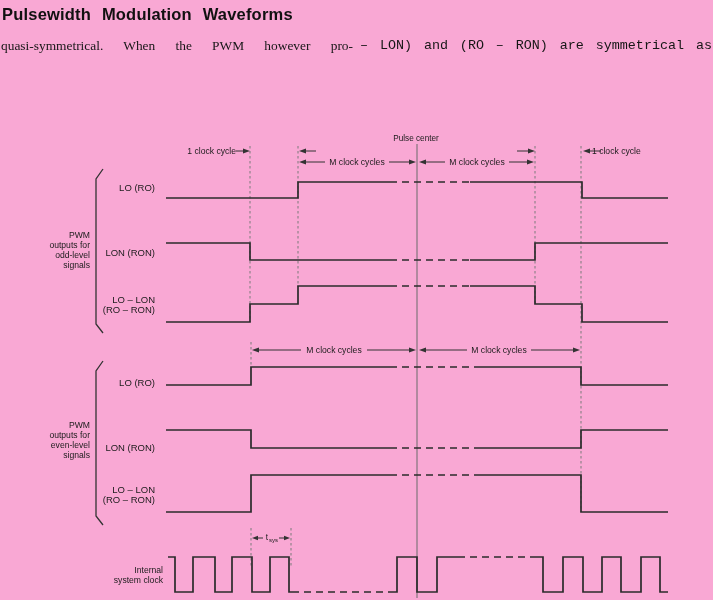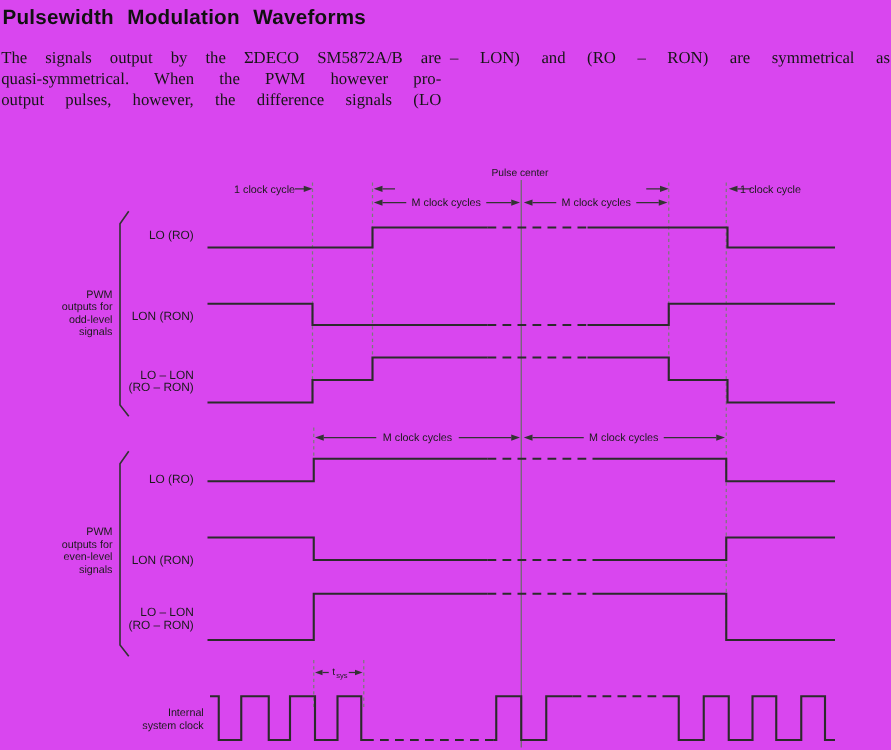--- a/index.html
+++ b/index.html
@@ -1,41 +1,39 @@
 <!DOCTYPE html>
 <html><head>
 <meta charset="utf-8">
 <style>
   html,body{margin:0;padding:0;background:#e8e8e8;}
-  .page{position:relative;width:713px;height:600px;background:#d946ef;overflow:hidden;
+  .page{position:relative;width:713px;height:600px;background:#f9a8d4;overflow:hidden;
         font-family:"Liberation Sans",sans-serif;color:#141414;}
   .title{position:absolute;left:2px;top:5px;font-size:16.5px;font-weight:bold;
          letter-spacing:.2px;word-spacing:6px;color:#111;}
   .col{position:absolute;top:37px;font-family:"Liberation Serif",serif;
        font-size:13.4px;line-height:17.2px;color:#161616;}
   .col-left{left:1px;width:352px;}
-  .col-right{left:360px;width:352px;}
+  .col-right{left:360px;width:352px;font-family:Liberation Mono, monospace;}
   .tline{text-align:justify;text-align-last:justify;}
   svg text{font-family:"Liberation Sans",sans-serif;fill:#1b1b1b;}
   .siglbl{font-size:9.5px;}
   .grplbl{font-size:8.6px;}
   .dimlbl{font-size:8.6px;}
   .smlbl{font-size:8.2px;}
 </style>
 </head>
 <body>
 
 <div class="page">
 
   <div class="title">Pulsewidth Modulation Waveforms</div>
 
   <div class="col col-left">
-    <div class="tline">The signals output by the ΣDECO SM5872A/B are</div>
     <div class="tline">quasi-symmetrical. When the PWM however pro-</div>
-    <div class="tline">output pulses, however, the difference signals (LO</div>
   </div>
 
   <div class="col col-right">
     <div class="tline">– LON) and (RO – RON) are symmetrical as</div>
   </div>
 
   <svg style="position:absolute;left:0;top:130px;" width="713" height="470" viewBox="0 0 713 470">
 
     <g stroke="#7a7a7a" stroke-width="1" stroke-dasharray="2.5,2.5">
       <line x1="250" y1="16" x2="250" y2="192"></line>

